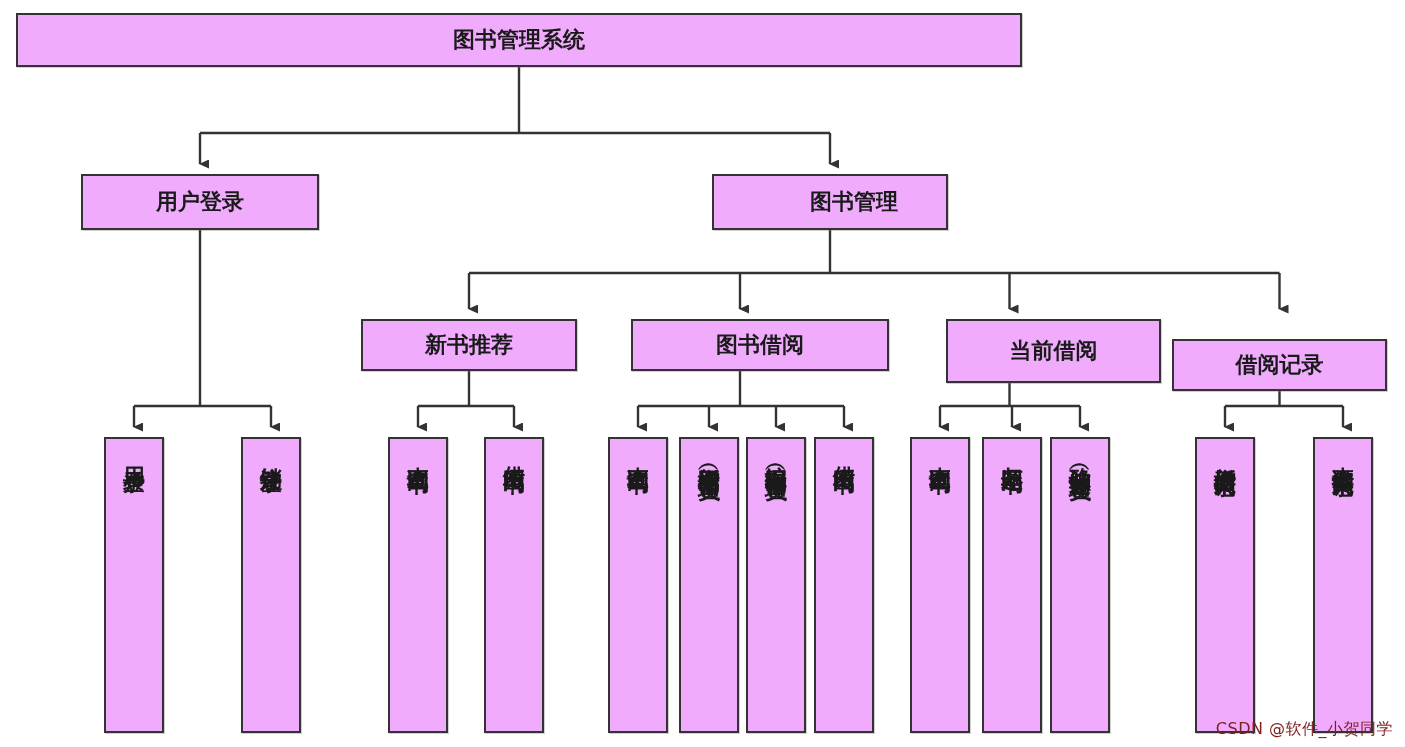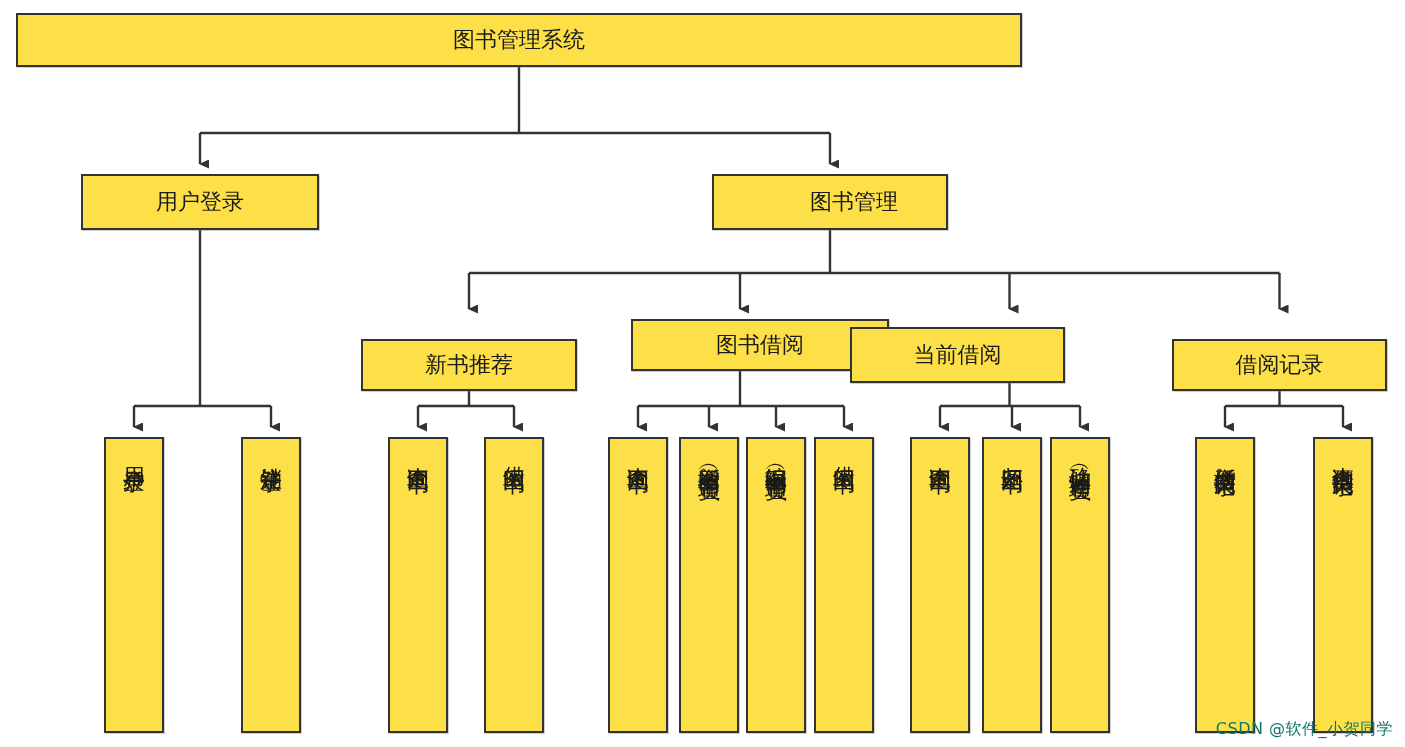--- a/index.html
+++ b/index.html
@@ -19,25 +19,26 @@
   }
   #diagram-svg {
     position: absolute;
     left: 0;
     top: 0;
   }
   .node-box {
     position: absolute;
     box-sizing: border-box;
     border: 2px solid #333333;
-    background: #fde047;
+    background: #f0abfc;
     display: flex;
     align-items: center;
     justify-content: center;
     box-shadow: 1px 1px 0 rgba(120,120,120,0.35);
+    font-weight: bold;
   }
   .node-label {
     color: #1a1a1a;
     text-align: center;
     line-height: 1.05;
     white-space: nowrap;
   }
   .node-box.horizontal .node-label {
     font-size: 22px;
   }
@@ -51,21 +52,21 @@
     text-orientation: upright;
     font-size: 22px;
     letter-spacing: 2px;
     line-height: 1.0;
   }
   #watermark {
     position: absolute;
     right: 12px;
     bottom: 7px;
     font-size: 16px;
-    color: #0f766e;
+    color: #7f1d1d;
     white-space: nowrap;
     letter-spacing: 0.5px;
   }
 </style>
 </head>
 <body>
 
 <div id="canvas-wrap">
 
   <svg id="diagram-svg" width="1405" height="747">
@@ -114,27 +115,27 @@
   <div id="nodes-layer">
       <div class="node-box horizontal" style="left: 16px; top: 13px; width: 1006px; height: 54px;">
         <div class="node-label">图书管理系统</div>
       </div>
       <div class="node-box horizontal" style="left: 81px; top: 174px; width: 238px; height: 56px;">
         <div class="node-label">用户登录</div>
       </div>
       <div class="node-box horizontal" style="left: 712px; top: 174px; width: 236px; height: 56px; padding-left: 48px;">
         <div class="node-label">图书管理</div>
       </div>
-      <div class="node-box horizontal" style="left: 361px; top: 319px; width: 216px; height: 52px; margin-top: 20px;">
+      <div class="node-box horizontal" style="left: 361px; top: 319px; width: 216px; height: 52px;">
         <div class="node-label">新书推荐</div>
       </div>
       <div class="node-box horizontal" style="left: 631px; top: 319px; width: 258px; height: 52px;">
         <div class="node-label">图书借阅</div>
       </div>
-      <div class="node-box horizontal" style="left: 850px; top: 319px; width: 215px; height: 56px; margin-top: 8px;">
+      <div class="node-box horizontal" style="left: 946px; top: 319px; width: 215px; height: 64px;">
         <div class="node-label">当前借阅</div>
       </div>
       <div class="node-box horizontal" style="left: 1172px; top: 319px; width: 215px; height: 52px; margin-top: 20px;">
         <div class="node-label">借阅记录</div>
       </div>
       <div class="node-box vertical" style="left: 104px; top: 437px; width: 60px; height: 296px;">
         <div class="node-label">用户登录</div>
       </div>
       <div class="node-box vertical" style="left: 241px; top: 437px; width: 60px; height: 296px;">
         <div class="node-label">注销登录</div>

